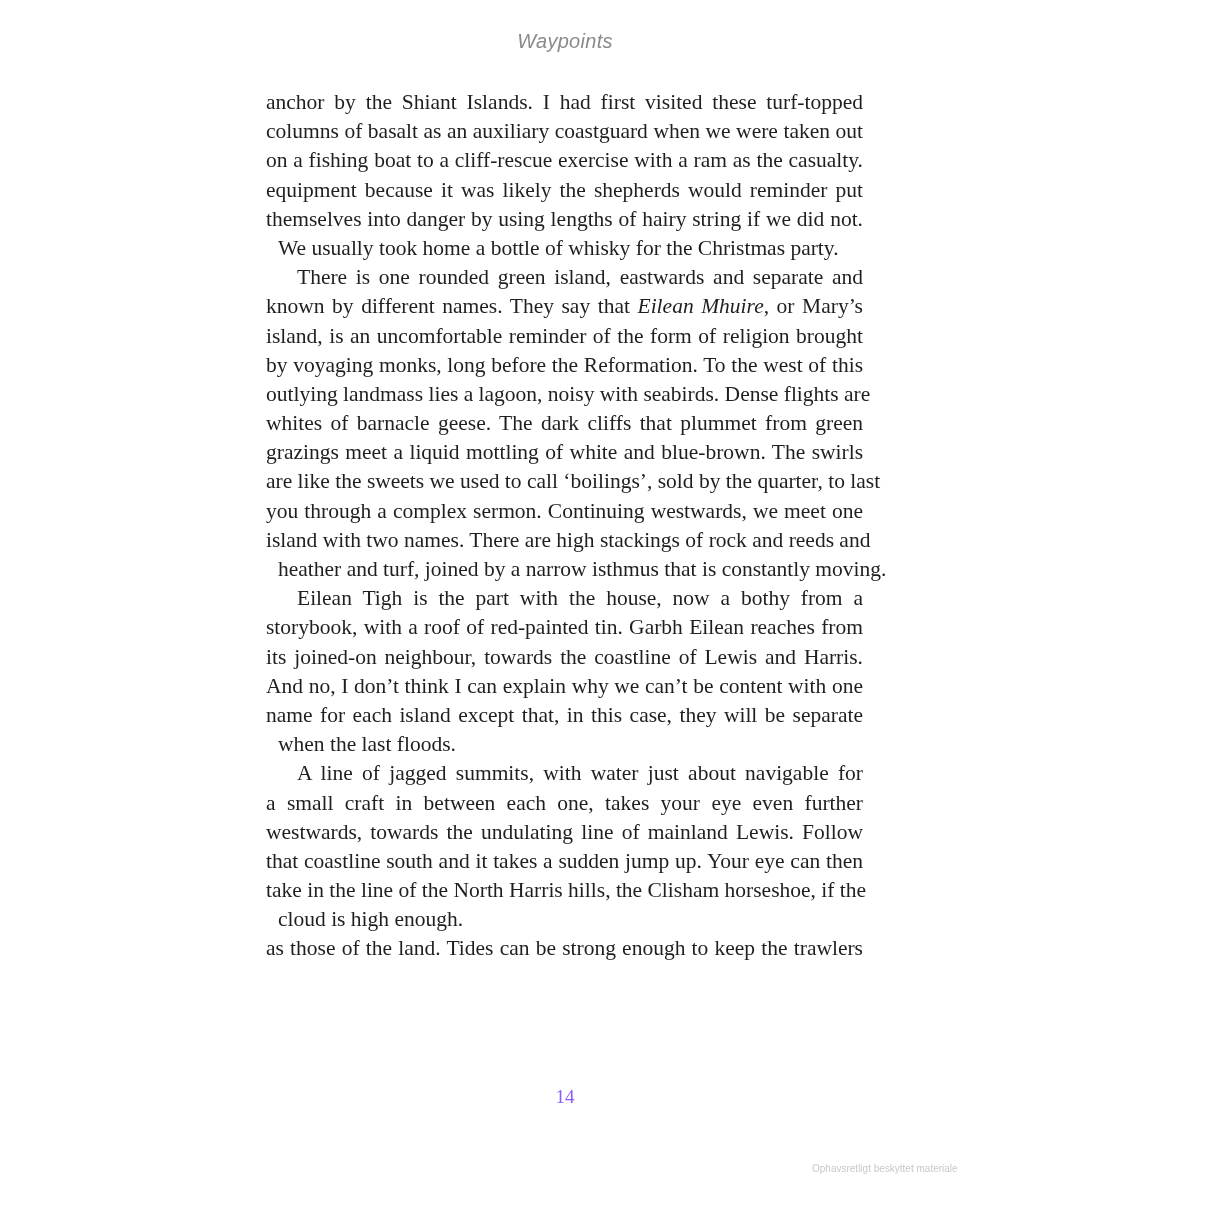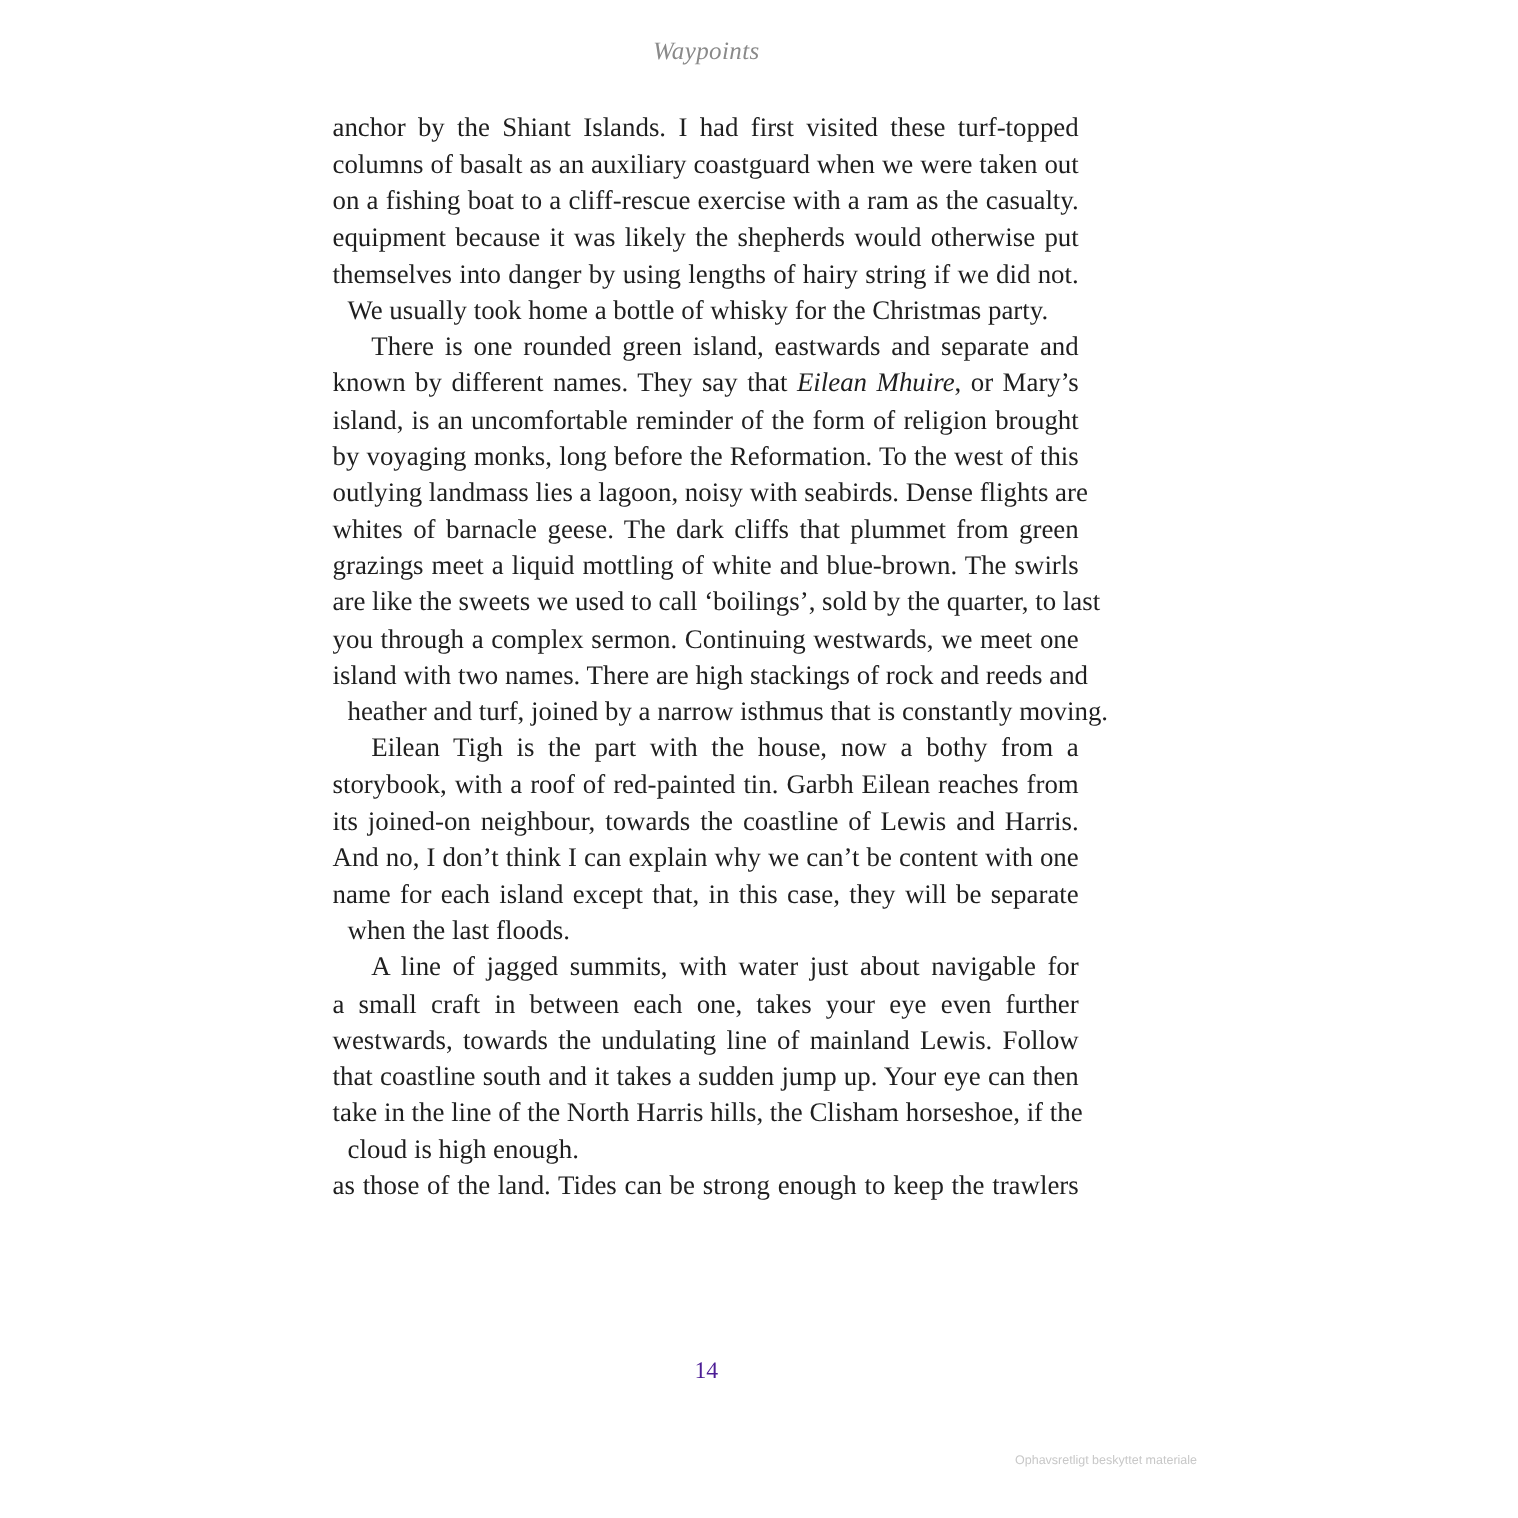--- a/index.html
+++ b/index.html
@@ -19,21 +19,21 @@
     width: 1214px;
     height: 1214px;
     background: #ffffff;
   }
   .running-head {
     position: absolute;
     top: 30px;
     left: 0;
     width: 1130px;
     text-align: center;
-    font-family: Liberation Serif, serif;
+    font-family: Liberation Sans, sans-serif;
     font-style: italic;
     font-size: 20px;
     color: #8a8a8a;
     letter-spacing: 0.3px;
   }
   .text-block {
     position: absolute;
     top: 88px;
     left: 266px;
     width: 597px;
@@ -61,21 +61,21 @@
     font-style: italic;
   }
   .folio {
     position: absolute;
     top: 1086px;
     left: 0;
     width: 1130px;
     text-align: center;
     font-family: "Liberation Serif", "DejaVu Serif", serif;
     font-size: 19px;
-    color: #4c1d95;
+    color: #8b5cf6;
   }
   .watermark {
     position: absolute;
     top: 1163px;
     left: 812px;
     font-family: "Liberation Sans", "DejaVu Sans", sans-serif;
     font-size: 10px;
     color: #c8c8c8;
   }
 </style>
@@ -83,21 +83,21 @@
 <body>
 
 <div class="page">
   <div class="running-head">Waypoints</div>
 
   <div class="text-block" id="text-block">
       <div>
         <span class="line">anchor by the Shiant Islands. I had first visited these turf-topped</span>
         <span class="line">columns of basalt as an auxiliary coastguard when we were taken out</span>
         <span class="line">on a fishing boat to a cliff-rescue exercise with a ram as the casualty.</span>
-        <span class="line">equipment because it was likely the shepherds would otherwise put</span>
+        <span class="line">equipment because it was likely the shepherds would reminder put</span>
         <span class="line">themselves into danger by using lengths of hairy string if we did not.</span>
         <span class="line last">We usually took home a bottle of whisky for the Christmas party.</span>
       </div>
       <div>
         <span class="line indent">There is one rounded green island, eastwards and separate and</span>
         <span class="line">known by different names. They say that <em>Eilean Mhuire</em>, or Mary’s</span>
         <span class="line">island, is an uncomfortable reminder of the form of religion brought</span>
         <span class="line">by voyaging monks, long before the Reformation. To the west of this</span>
         <span class="line">outlying landmass lies a lagoon, noisy with seabirds. Dense flights are</span>
         <span class="line">whites of barnacle geese. The dark cliffs that plummet from green</span>

